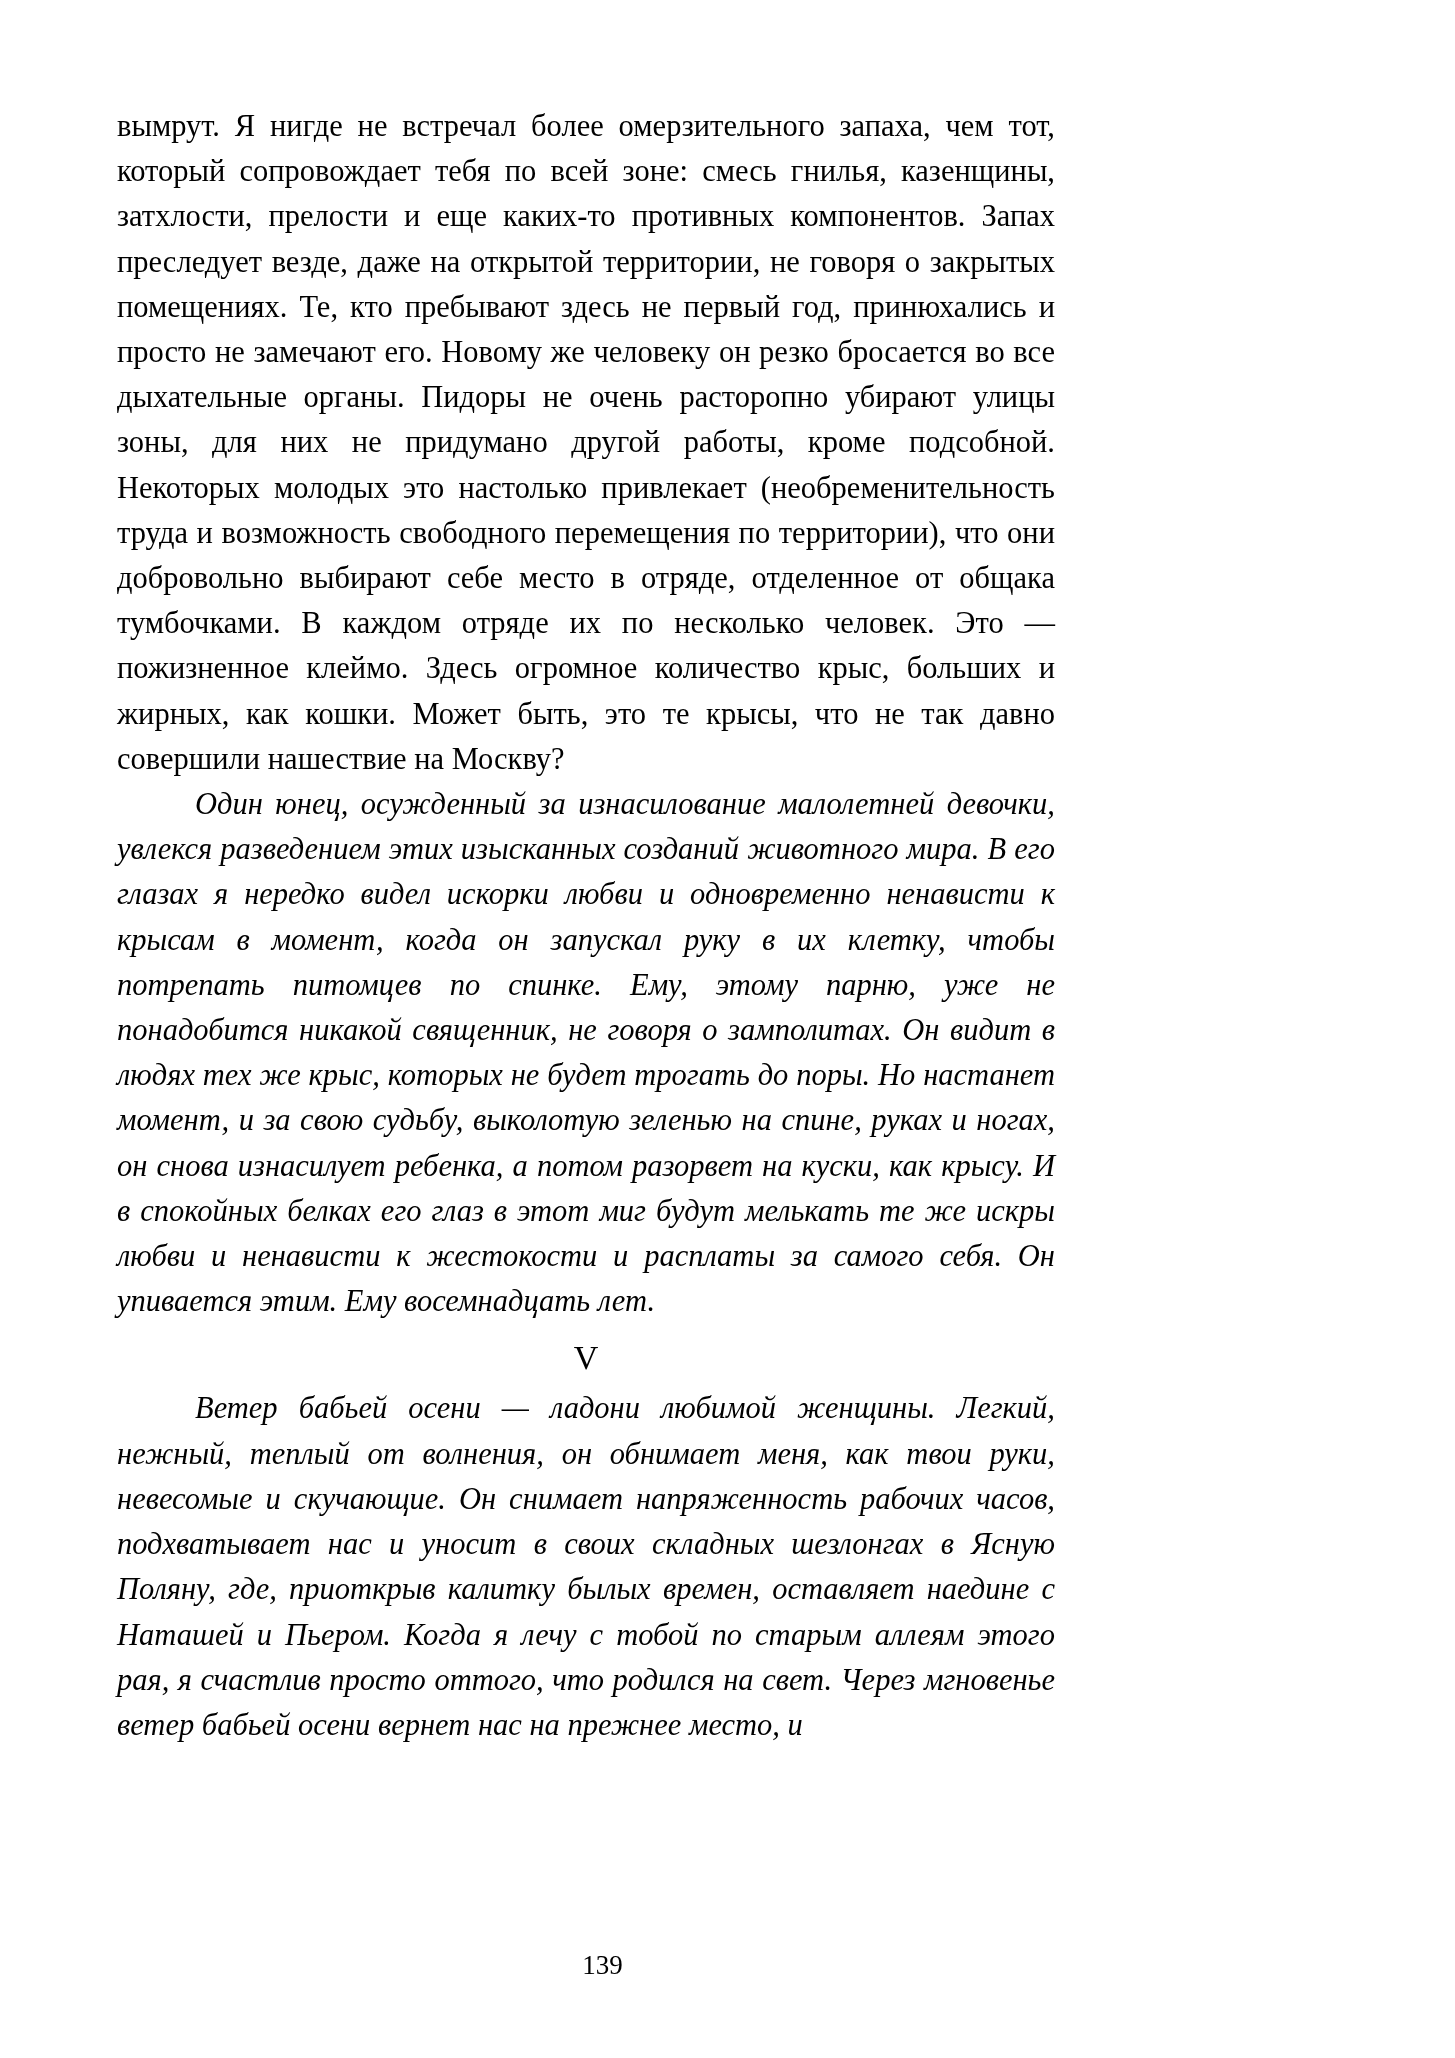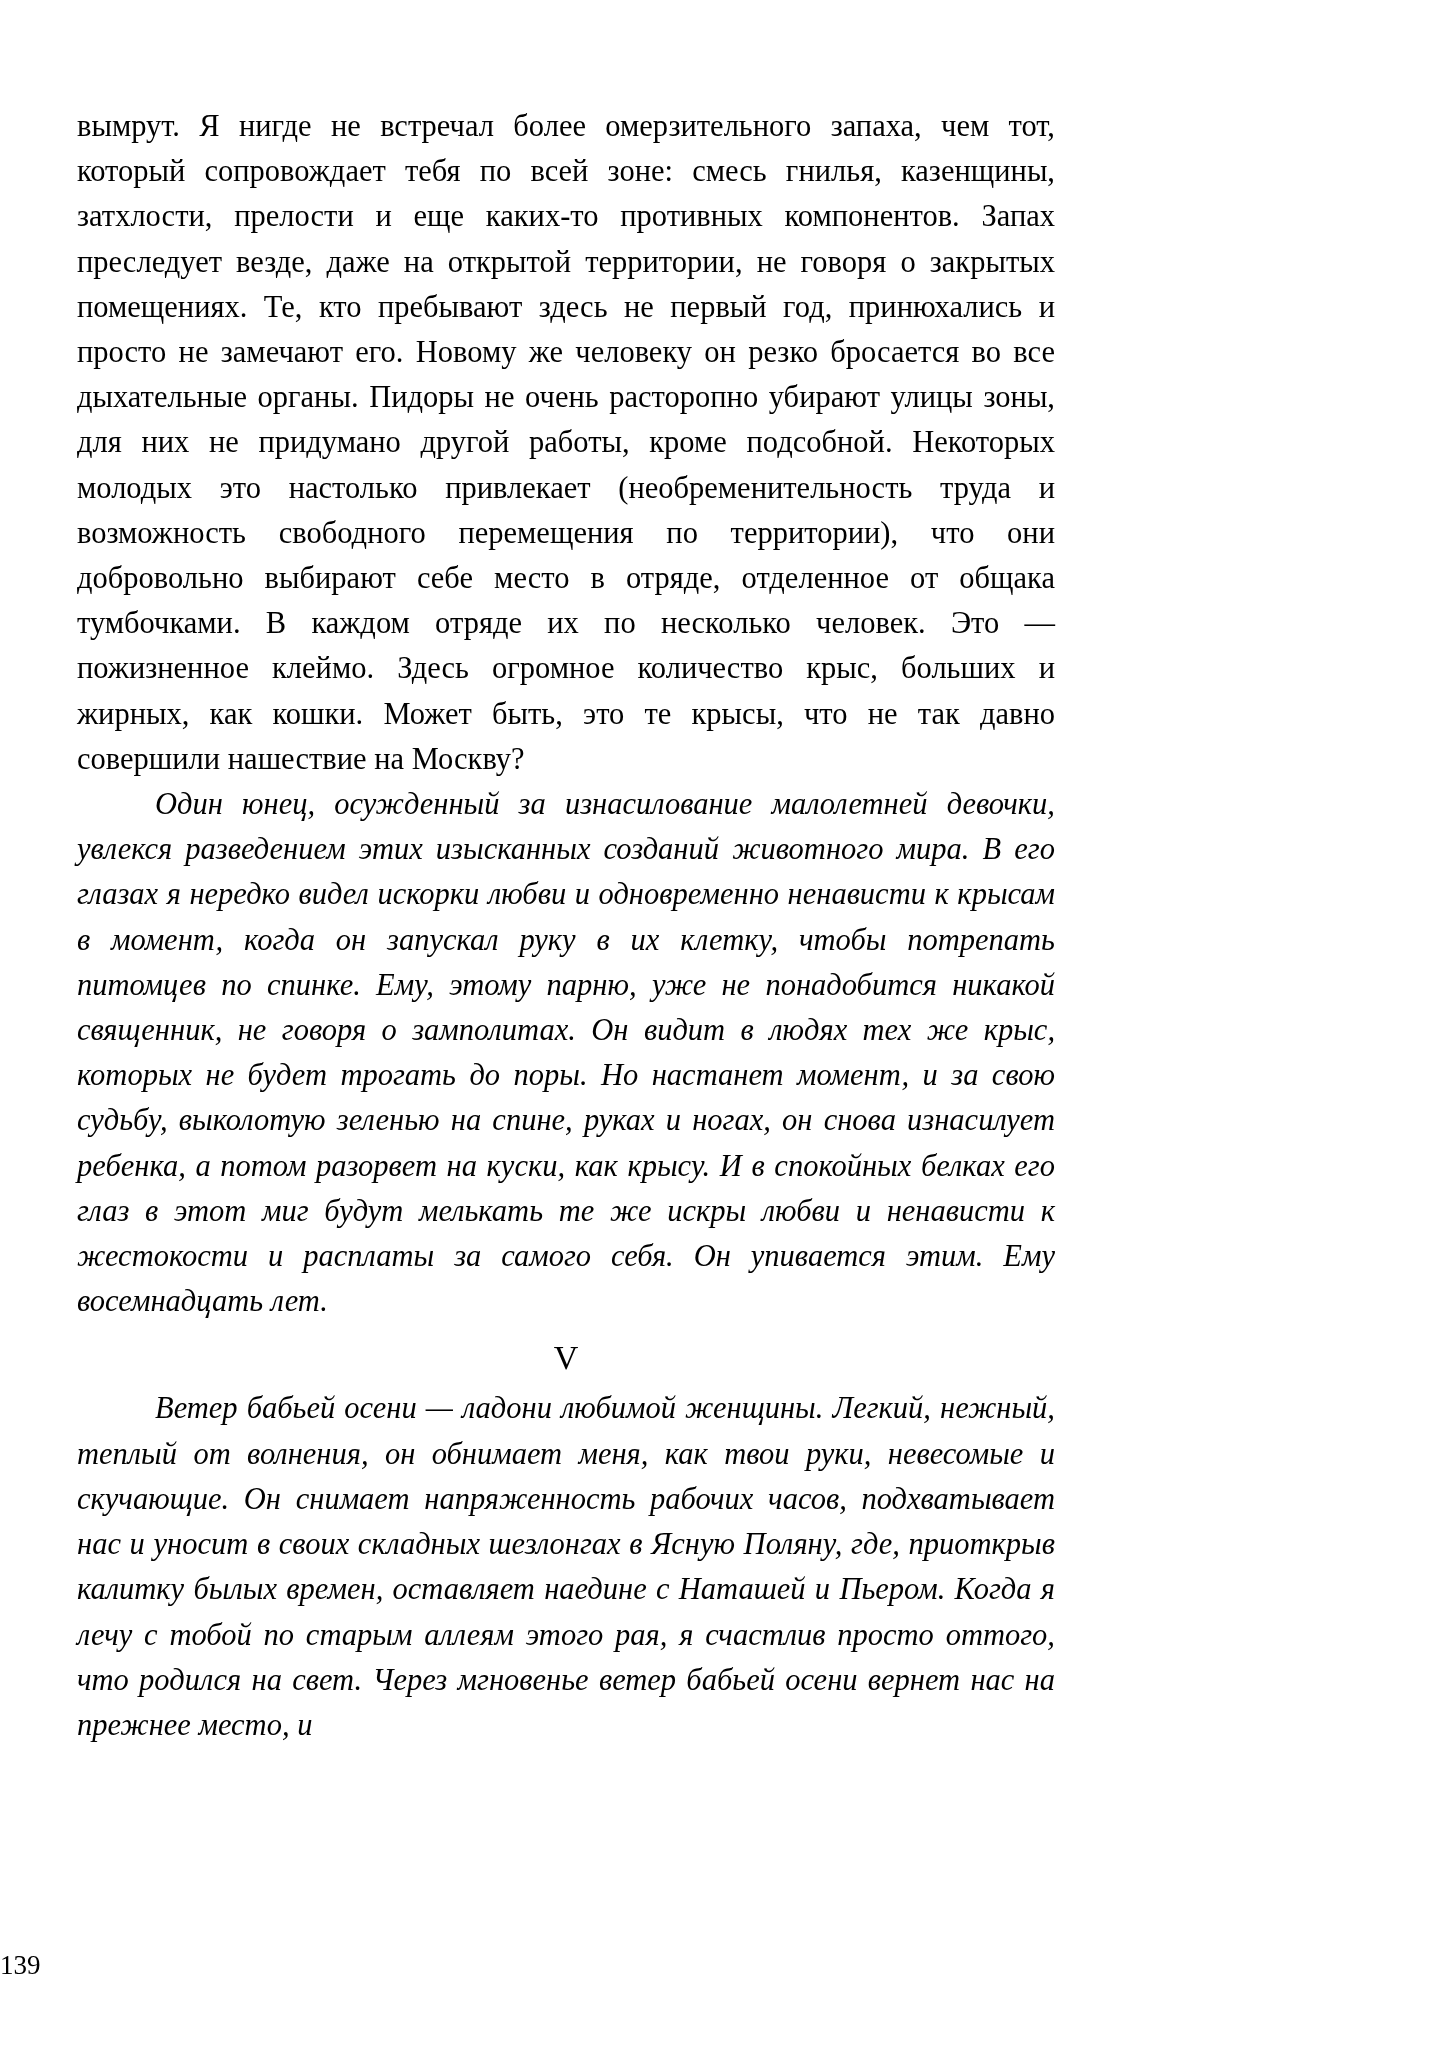--- a/index.html
+++ b/index.html
@@ -11,21 +11,21 @@
     width: 1455px;
     min-height: 2058px;
     font-family: "Liberation Serif", "DejaVu Serif", serif;
     color: #000000;
     position: relative;
   }
   .page {
     width: 1205px;
     min-height: 2058px;
     box-sizing: border-box;
-    padding: 104px 150px 0 77px;
+    padding: 104px 150px 0 117px;
     position: relative;
   }
   .body-text {
     font-size: 30.5px;
     line-height: 45.2px;
     text-align: justify;
     text-justify: inter-word;
     -webkit-hyphens: none;
     hyphens: none;
   }
@@ -43,21 +43,21 @@
     line-height: 52px;
     margin: 8px 0 2px 0;
     font-weight: normal;
     font-family: "Liberation Serif", "DejaVu Serif", serif;
   }
   .page-number {
     position: absolute;
     left: 0;
     right: 0;
     top: 1950px;
-    text-align: left;
+    text-align: center;
     font-size: 27px;
     font-family: "Liberation Serif", "DejaVu Serif", serif;
   }
 </style>
 </head>
 <body>
 
 <div class="page">
 
   <div class="body-text">

